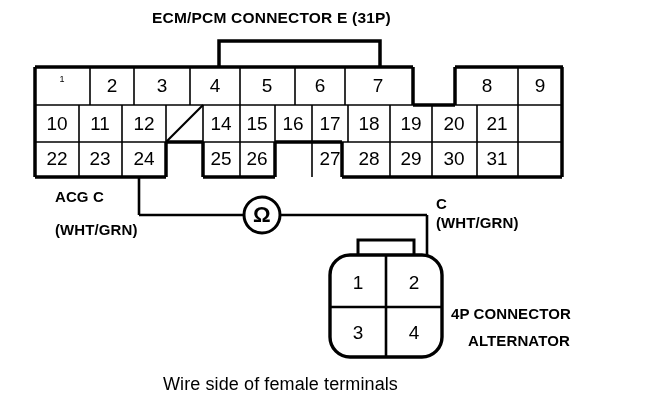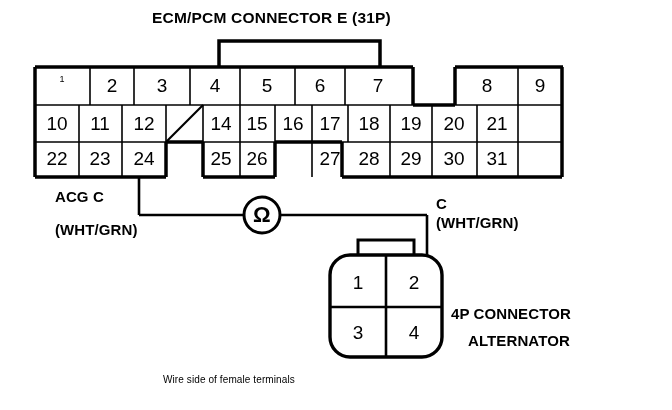--- a/index.html
+++ b/index.html
@@ -2,21 +2,21 @@
 <html><head>
 <meta charset="utf-8">
 <style>
   html,body{margin:0;padding:0;background:#ffffff;}
   body{width:672px;height:410px;position:relative;overflow:hidden;
        font-family:"Liberation Sans",sans-serif;color:#000;}
   #stage{position:absolute;left:0;top:0;width:576px;height:410px;}
   .txt{position:absolute;white-space:pre;line-height:1.05;}
   .title{font-weight:bold;font-size:15.5px;letter-spacing:.2px;}
   .bold{font-weight:bold;font-size:15px;letter-spacing:.1px;}
-  .caption{font-size:10px;font-weight:normal;letter-spacing:.1px;}
+  .caption{font-size:18px;font-weight:normal;letter-spacing:.1px;}
   svg{position:absolute;left:0;top:0;}
   .cellnum{font-family:"Liberation Sans",sans-serif;font-size:19px;
            fill:#000;text-anchor:middle;dominant-baseline:middle;}
   .cellnum.small{font-size:9px;}
   .altnum{font-size:19px;fill:#000;text-anchor:middle;dominant-baseline:middle;}
 </style>
 </head>
 <body>
 
 <div id="stage">

